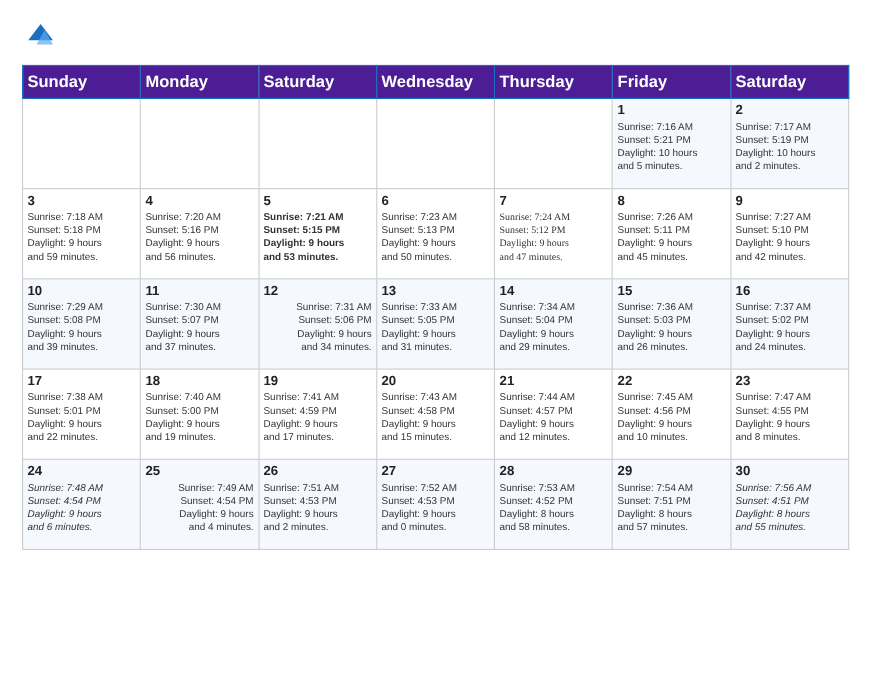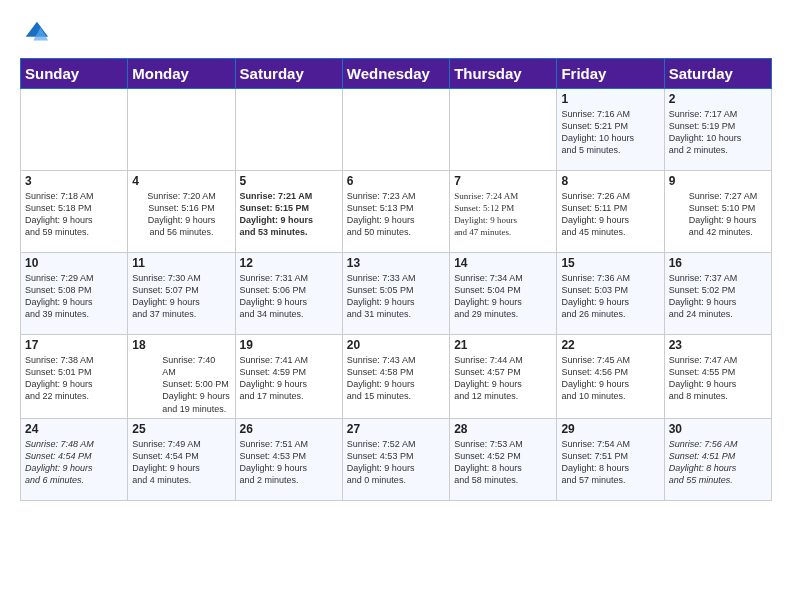--- a/index.html
+++ b/index.html
@@ -145,21 +145,21 @@
         <tr>
           <td>
             <span class="day-num">3</span>
             <div class="cell-info" style="white-space: pre-line;">Sunrise: 7:18 AM
 Sunset: 5:18 PM
 Daylight: 9 hours
 and 59 minutes.</div>
           </td>
           <td>
             <span class="day-num">4</span>
-            <div class="cell-info" style="white-space: pre-line; text-align: center;">Sunrise: 7:20 AM
+            <div class="cell-info" style="white-space: pre-line;">Sunrise: 7:20 AM
 Sunset: 5:16 PM
 Daylight: 9 hours
 and 56 minutes.</div>
           </td>
           <td>
             <span class="day-num">5</span>
             <div class="cell-info" style="white-space: pre-line; font-weight: bold;">Sunrise: 7:21 AM
 Sunset: 5:15 PM
 Daylight: 9 hours
 and 53 minutes.</div>
@@ -180,21 +180,21 @@
           </td>
           <td>
             <span class="day-num">8</span>
             <div class="cell-info" style="white-space: pre-line;">Sunrise: 7:26 AM
 Sunset: 5:11 PM
 Daylight: 9 hours
 and 45 minutes.</div>
           </td>
           <td>
             <span class="day-num">9</span>
-            <div class="cell-info" style="white-space: pre-line; margin-left: 20px;">Sunrise: 7:27 AM
+            <div class="cell-info" style="white-space: pre-line;">Sunrise: 7:27 AM
 Sunset: 5:10 PM
 Daylight: 9 hours
 and 42 minutes.</div>
           </td>
         </tr>
         <tr>
           <td>
             <span class="day-num">10</span>
             <div class="cell-info" style="white-space: pre-line;">Sunrise: 7:29 AM
 Sunset: 5:08 PM
@@ -203,21 +203,21 @@
           </td>
           <td>
             <span class="day-num">11</span>
             <div class="cell-info" style="white-space: pre-line;">Sunrise: 7:30 AM
 Sunset: 5:07 PM
 Daylight: 9 hours
 and 37 minutes.</div>
           </td>
           <td>
             <span class="day-num">12</span>
-            <div class="cell-info" style="white-space: pre-line;">Sunrise: 7:31 AM
+            <div class="cell-info" style="white-space: pre-line; text-align: right;">Sunrise: 7:31 AM
 Sunset: 5:06 PM
 Daylight: 9 hours
 and 34 minutes.</div>
           </td>
           <td>
             <span class="day-num">13</span>
             <div class="cell-info" style="white-space: pre-line;">Sunrise: 7:33 AM
 Sunset: 5:05 PM
 Daylight: 9 hours
 and 31 minutes.</div>
@@ -247,21 +247,21 @@
         <tr>
           <td>
             <span class="day-num">17</span>
             <div class="cell-info" style="white-space: pre-line;">Sunrise: 7:38 AM
 Sunset: 5:01 PM
 Daylight: 9 hours
 and 22 minutes.</div>
           </td>
           <td>
             <span class="day-num">18</span>
-            <div class="cell-info" style="white-space: pre-line; margin-left: 30px;">Sunrise: 7:40 AM
+            <div class="cell-info" style="white-space: pre-line;">Sunrise: 7:40 AM
 Sunset: 5:00 PM
 Daylight: 9 hours
 and 19 minutes.</div>
           </td>
           <td>
             <span class="day-num">19</span>
             <div class="cell-info" style="white-space: pre-line;">Sunrise: 7:41 AM
 Sunset: 4:59 PM
 Daylight: 9 hours
 and 17 minutes.</div>
@@ -298,21 +298,21 @@
         <tr>
           <td>
             <span class="day-num">24</span>
             <div class="cell-info" style="white-space: pre-line; font-style: italic;">Sunrise: 7:48 AM
 Sunset: 4:54 PM
 Daylight: 9 hours
 and 6 minutes.</div>
           </td>
           <td>
             <span class="day-num">25</span>
-            <div class="cell-info" style="white-space: pre-line;">Sunrise: 7:49 AM
+            <div class="cell-info" style="white-space: pre-line; text-align: right;">Sunrise: 7:49 AM
 Sunset: 4:54 PM
 Daylight: 9 hours
 and 4 minutes.</div>
           </td>
           <td>
             <span class="day-num">26</span>
             <div class="cell-info" style="white-space: pre-line;">Sunrise: 7:51 AM
 Sunset: 4:53 PM
 Daylight: 9 hours
 and 2 minutes.</div>

